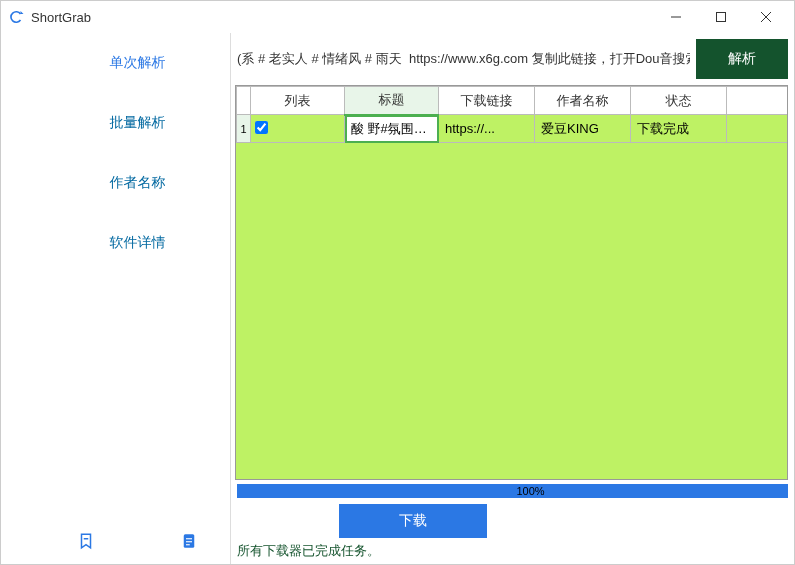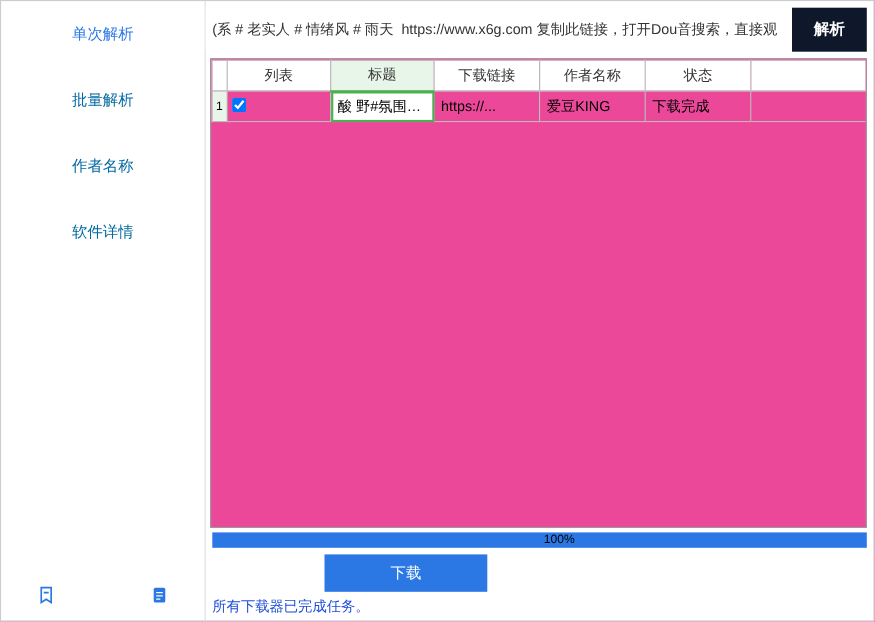--- a/index.html
+++ b/index.html
@@ -4,55 +4,82 @@
 <style>
 * { margin: 0; padding: 0; box-sizing: border-box; }
 body { font-family: "Microsoft YaHei", "SimSun", sans-serif; font-size: 13px; background: #fff; }
 .window { width: 795px; height: 565px; border: 1px solid #ccc; display: flex; flex-direction: column; position: relative; }
 .titlebar { height: 32px; display: flex; align-items: center; padding: 0 6px; }
 .titlebar .logo { width: 18px; height: 18px; margin-right: 6px; position: relative; }
 .titlebar .logo svg { width: 18px; height: 18px; }
 .titlebar .app-title { font-size: 13px; color: #333; }
 .win-controls { margin-left: auto; display: flex; }
 .win-btn { width: 45px; height: 30px; display: flex; align-items: center; justify-content: center; cursor: pointer; }
-.body { flex: 1; display: flex; min-height: 0; }
+.body { flex: 1; display: flex; min-height: 0; margin-left: 44px; }
 .sidebar { width: 186px; border-right: 1px solid #ddd; display: flex; flex-direction: column; }
 .sidebar-item { height: 60px; display: flex; align-items: center; justify-content: center; font-size: 14px; color: #0369a1; cursor: pointer; }
 .sidebar-item.active { color: #2b78e4; }
 .sidebar-footer { margin-top: auto; display: flex; justify-content: space-between; padding: 8px 30px 12px 30px; }
 .sidebar-footer-icon { width: 22px; height: 22px; color: #2b78e4; cursor: pointer; display: flex; align-items: center; justify-content: center; }
 .main { flex: 1; display: flex; flex-direction: column; padding: 0; min-width: 0; }
 .topbar { display: flex; align-items: center; gap: 0; padding: 6px 6px 6px 0; }
 .url-input { flex: 1; height: 38px; border: none; outline: none; font-size: 13px; padding: 0 6px; color: #333; font-family: inherit; }
-.parse-btn { width: 68px; height: 40px; background: #0f172a; color: #fff; border: none; font-size: 14px; cursor: pointer; font-weight: bold; }
-.table-wrap { flex: 1; border: 1px solid #999; margin: 0 6px 4px 4px; overflow: hidden; background: #ec4899; }
+.parse-btn { width: 92px; height: 40px; background: #14532d; color: #fff; border: none; font-size: 14px; cursor: pointer; }
+.table-wrap { flex: 1; border: 1px solid #999; margin: 0 6px 4px 4px; overflow: hidden; background: #bef264; }
 table { border-collapse: collapse; width: 100%; table-layout: fixed; }
 th { height: 28px; border: 1px solid #bbb; background: #fff; font-weight: normal; font-size: 13px; text-align: center; color: #333; }
 th.active { background: #e8f5e9; border-bottom: 2px solid #4caf50; }
 td { height: 28px; border: 1px solid #bbb; font-size: 13px; padding: 0 6px; overflow: hidden; white-space: nowrap; text-overflow: ellipsis; }
 .rownum { width: 14px; background: #e8f5e9; text-align: center; font-size: 11px; padding: 0; }
 .checkbox-cell { text-align: left; padding-left: 4px; }
 .title-cell { background: #fff; outline: 2px solid #4caf50; outline-offset: -2px; }
 .progress-area { margin: 0 6px; }
 .progress-bar { height: 14px; background: #2b78e4; text-align: center; font-size: 11px; color: #000; line-height: 14px; font-family: Liberation Sans, sans-serif; padding-left: 36px; }
 .action-row { display: flex; justify-content: space-between; padding: 6px 42px 2px 108px; }
 .action-btn { width: 148px; height: 34px; background: #2b78e4; color: #fff; border: none; font-size: 14px; cursor: pointer; }
-.status { padding: 2px 22px 4px 6px; font-size: 13px; color: #1d4ed8; }
+.status { padding: 2px 22px 4px 6px; font-size: 13px; color: #14532d; }
 .col-idx { width: 14px; }
 .col-chk { width: 94px; }
 .col-title { width: 94px; }
 .col-link { width: 96px; }
 .col-author { width: 96px; }
 .col-status { width: 96px; }
 </style>
 </head>
 <body>
 
 <div class="window">
 
+  <div class="titlebar">
+    <span class="logo">
+      <svg viewBox="0 0 24 24">
+          <path fill="none" stroke="#2b78e4" stroke-width="2.2" d="M18 8 A7 7 0 1 0 18 16"></path>
+          <path fill="#2b78e4" d="M18 4 L22 8 L18 8 Z"></path>
+        </svg>
+    </span>
+    <span class="app-title">ShortGrab</span>
+    <div class="win-controls">
+      <div class="win-btn">
+          <svg width="10" height="10">
+            <line x1="0" y1="5" x2="10" y2="5" stroke="#333" stroke-width="1"></line>
+          </svg>
+        </div>
+      <div class="win-btn">
+          <svg width="10" height="10">
+            <rect x="0.5" y="0.5" width="9" height="9" fill="none" stroke="#333" stroke-width="1"></rect>
+          </svg>
+        </div>
+      <div class="win-btn close">
+          <svg width="10" height="10">
+            <line x1="0" y1="0" x2="10" y2="10" stroke="#333" stroke-width="1"></line>
+            <line x1="10" y1="0" x2="0" y2="10" stroke="#333" stroke-width="1"></line>
+          </svg>
+        </div>
+    </div>
+  </div>
 
   <div class="body">
 
     <div class="sidebar">
       <div class="sidebar-item active">
           <span>单次解析</span>
         </div>
       <div class="sidebar-item">
           <span>批量解析</span>
         </div>

